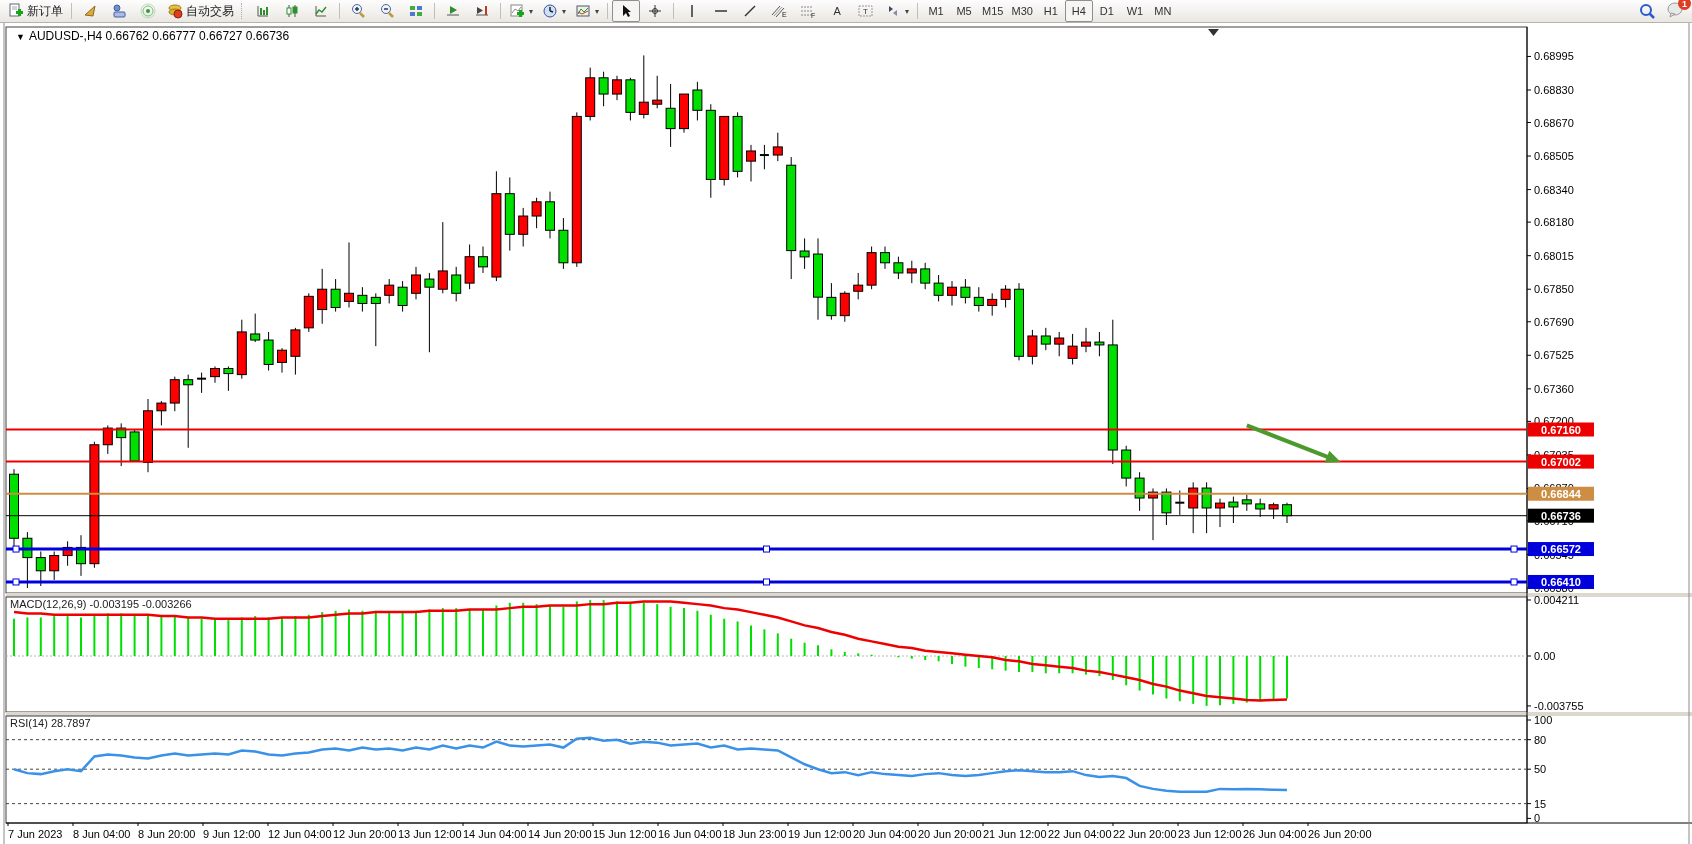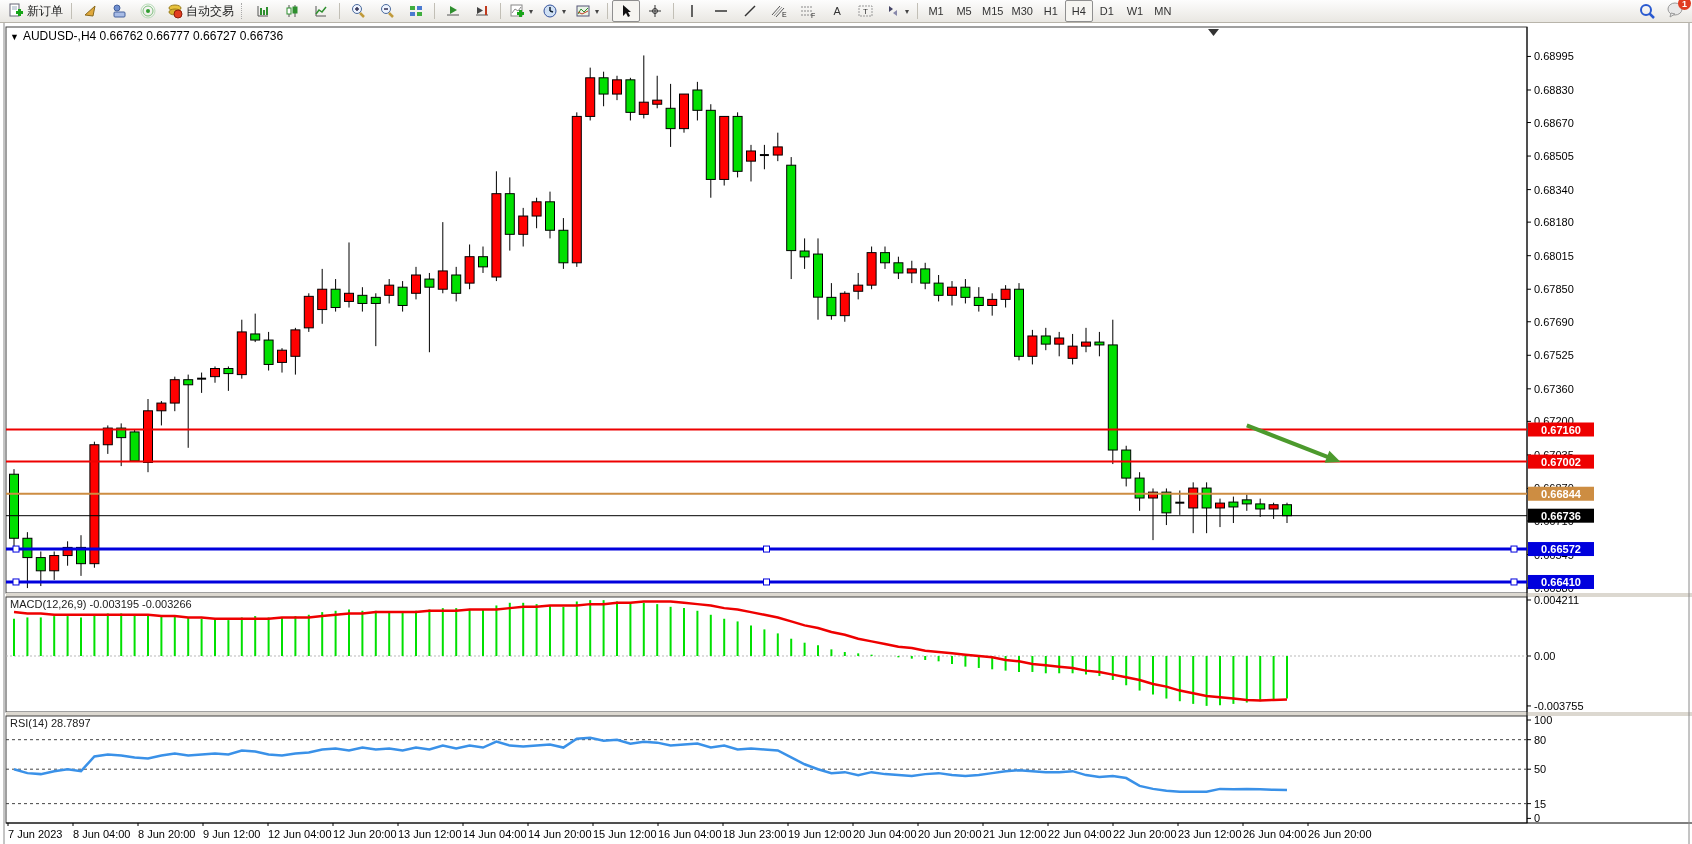--- a/index.html
+++ b/index.html
@@ -15,21 +15,21 @@
   .tsep{width:1px;height:16px;background:#c2bfb6;margin:0 3px;}
   .grip{width:4px;height:16px;border-left:1px dotted #aaa;margin:0 2px;}
   .tflabel{font-size:11px;color:#333;}
   .dd{font-size:8px;color:#444;margin-left:1px;}
   #tb-right{position:absolute;right:8px;top:1px;display:flex;align-items:center;gap:10px;}
   #chat-badge{position:absolute;top:-4px;right:-7px;background:#e03c22;color:#fff;border-radius:50%;
     width:13px;height:13px;font-size:9px;display:flex;align-items:center;justify-content:center;font-weight:bold;}
   
   #chartwrap{position:absolute;left:0;top:23px;width:1692px;height:821px;background:#fff;}
   #chart{position:absolute;left:0;top:-23px;}
-  #chart-title{position:absolute;left:10px;top:6px;font-size:12px;color:#000;z-index:5;}
+  #chart-title{position:absolute;left:16px;top:6px;font-size:12px;color:#000;z-index:5;}
   #chart-title .tri{font-size:9px;margin-right:4px;}
   svg text{font-family:"Liberation Sans","DejaVu Sans",sans-serif;}
 </style>
 </head>
 <body>
 <div id="app">
 
   <div id="toolbar">
     <div class="tbtn">
       <svg width="16" height="16">

